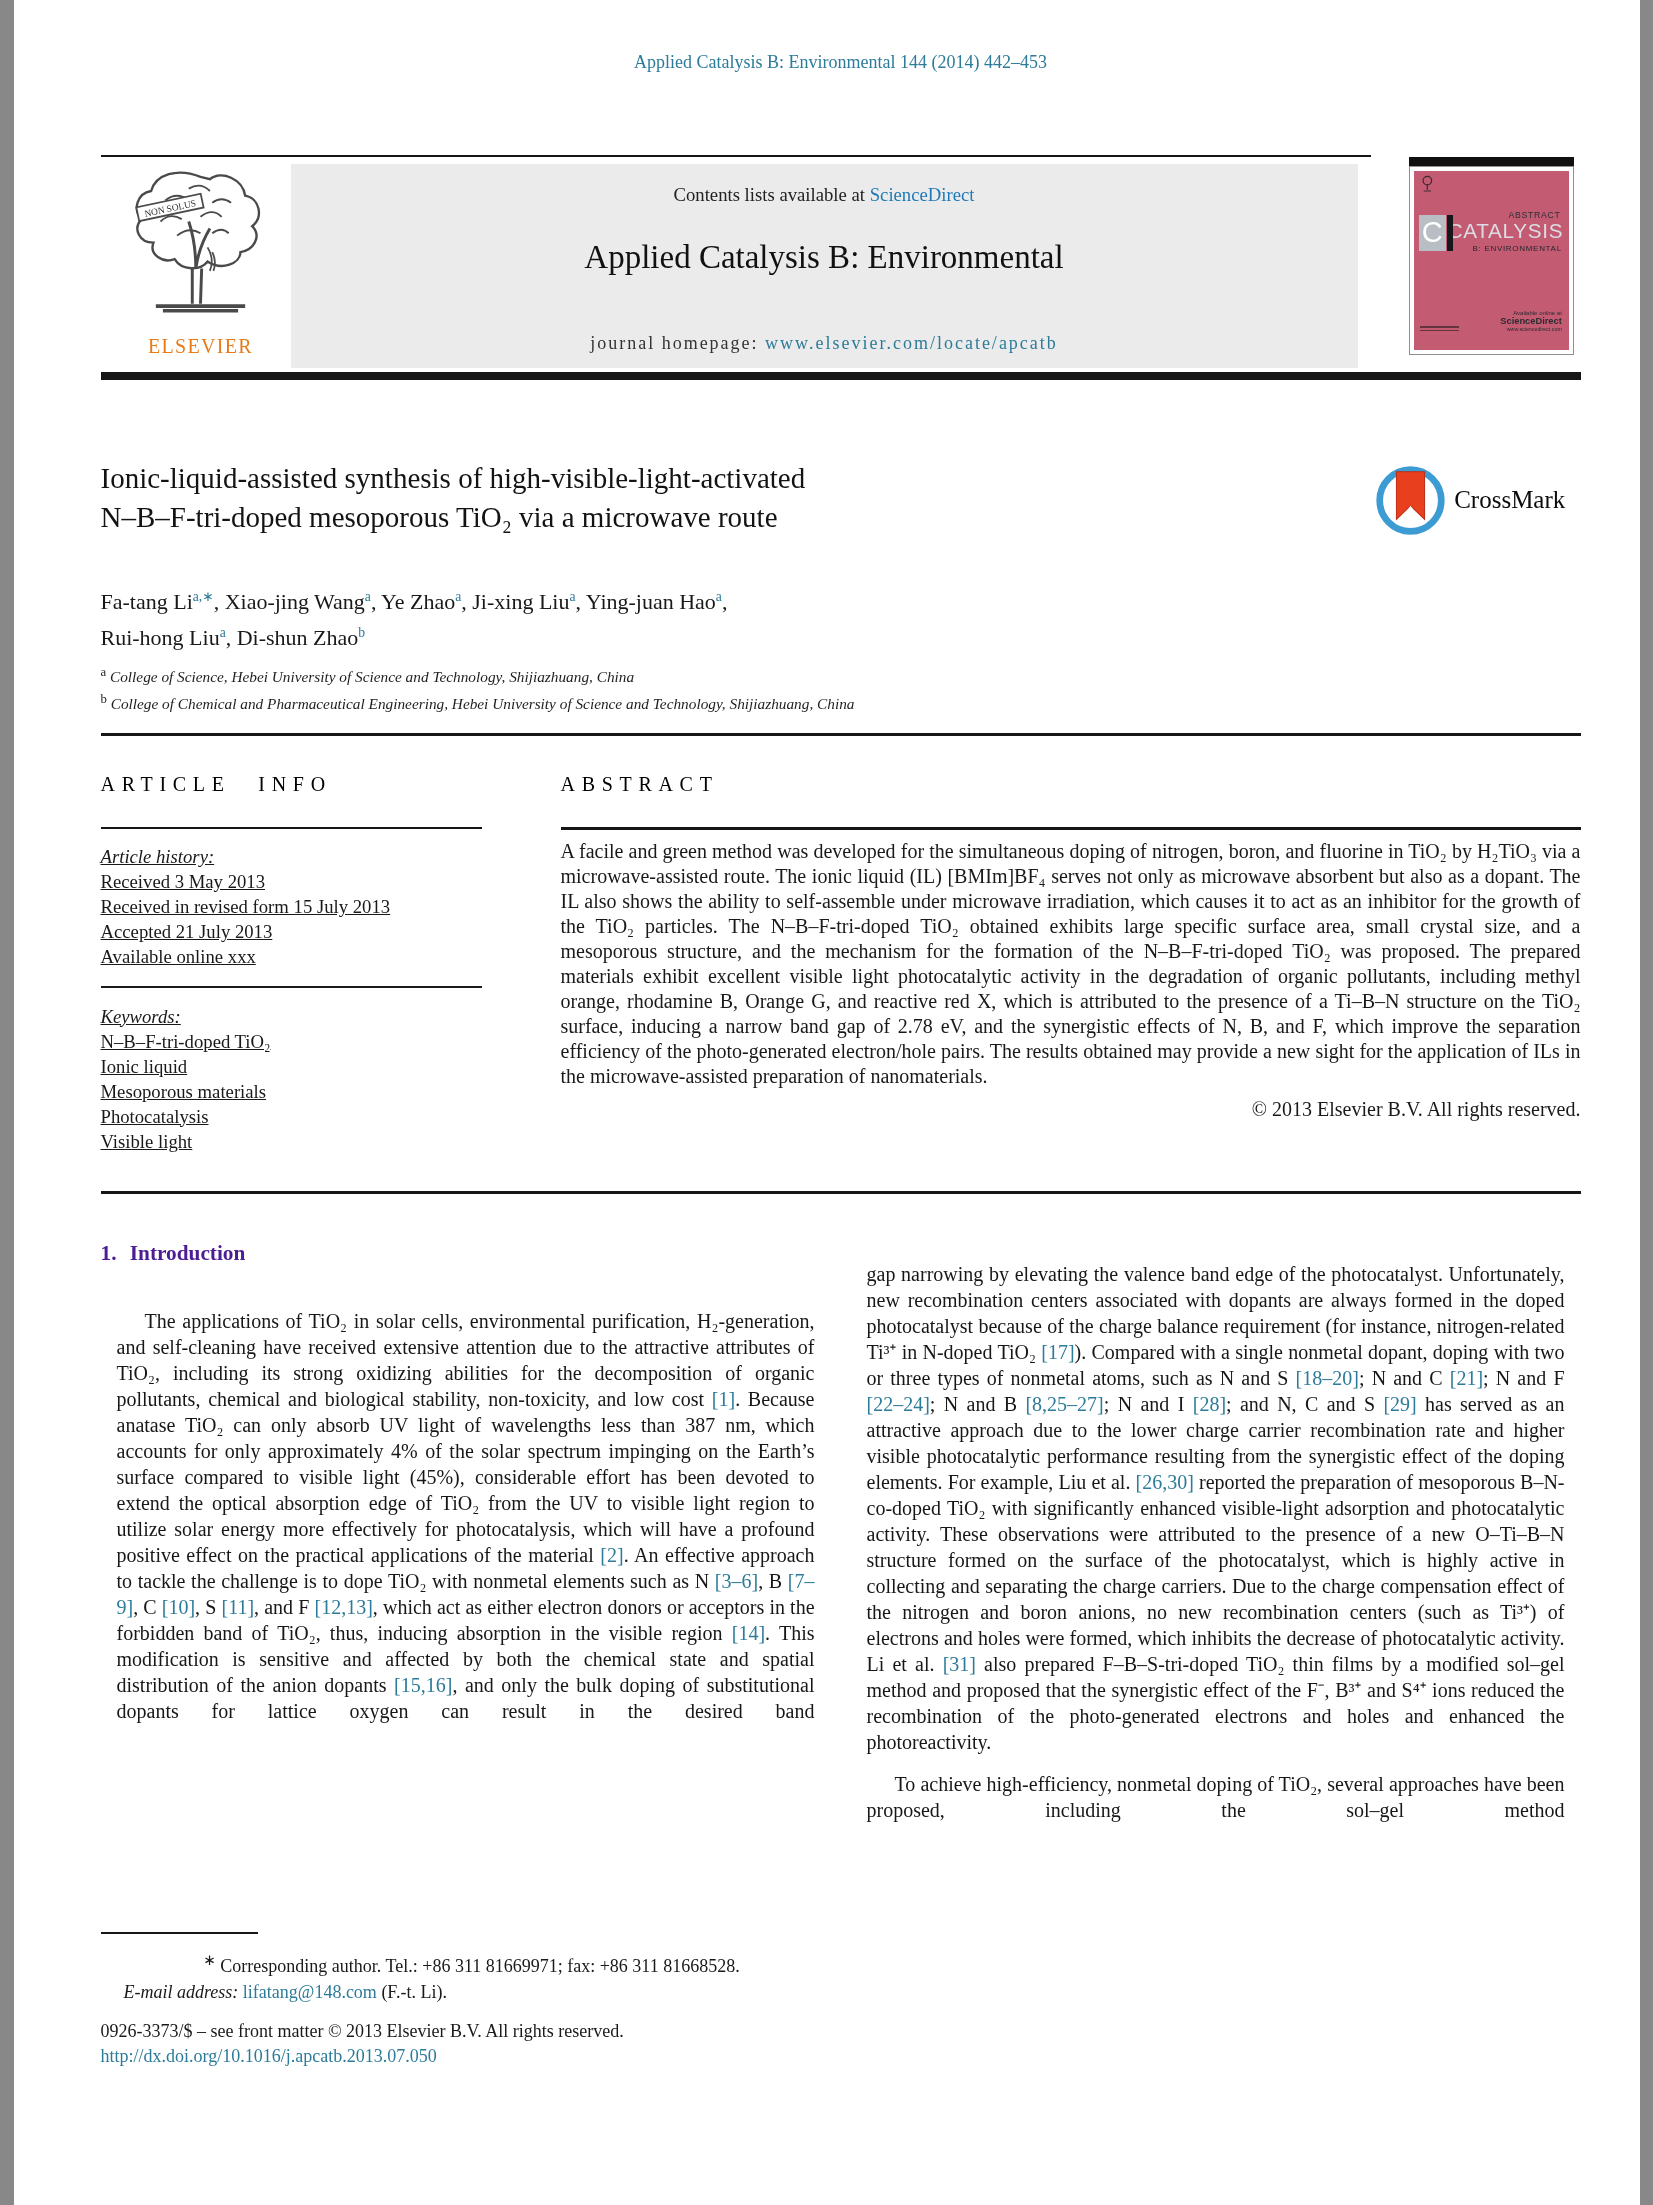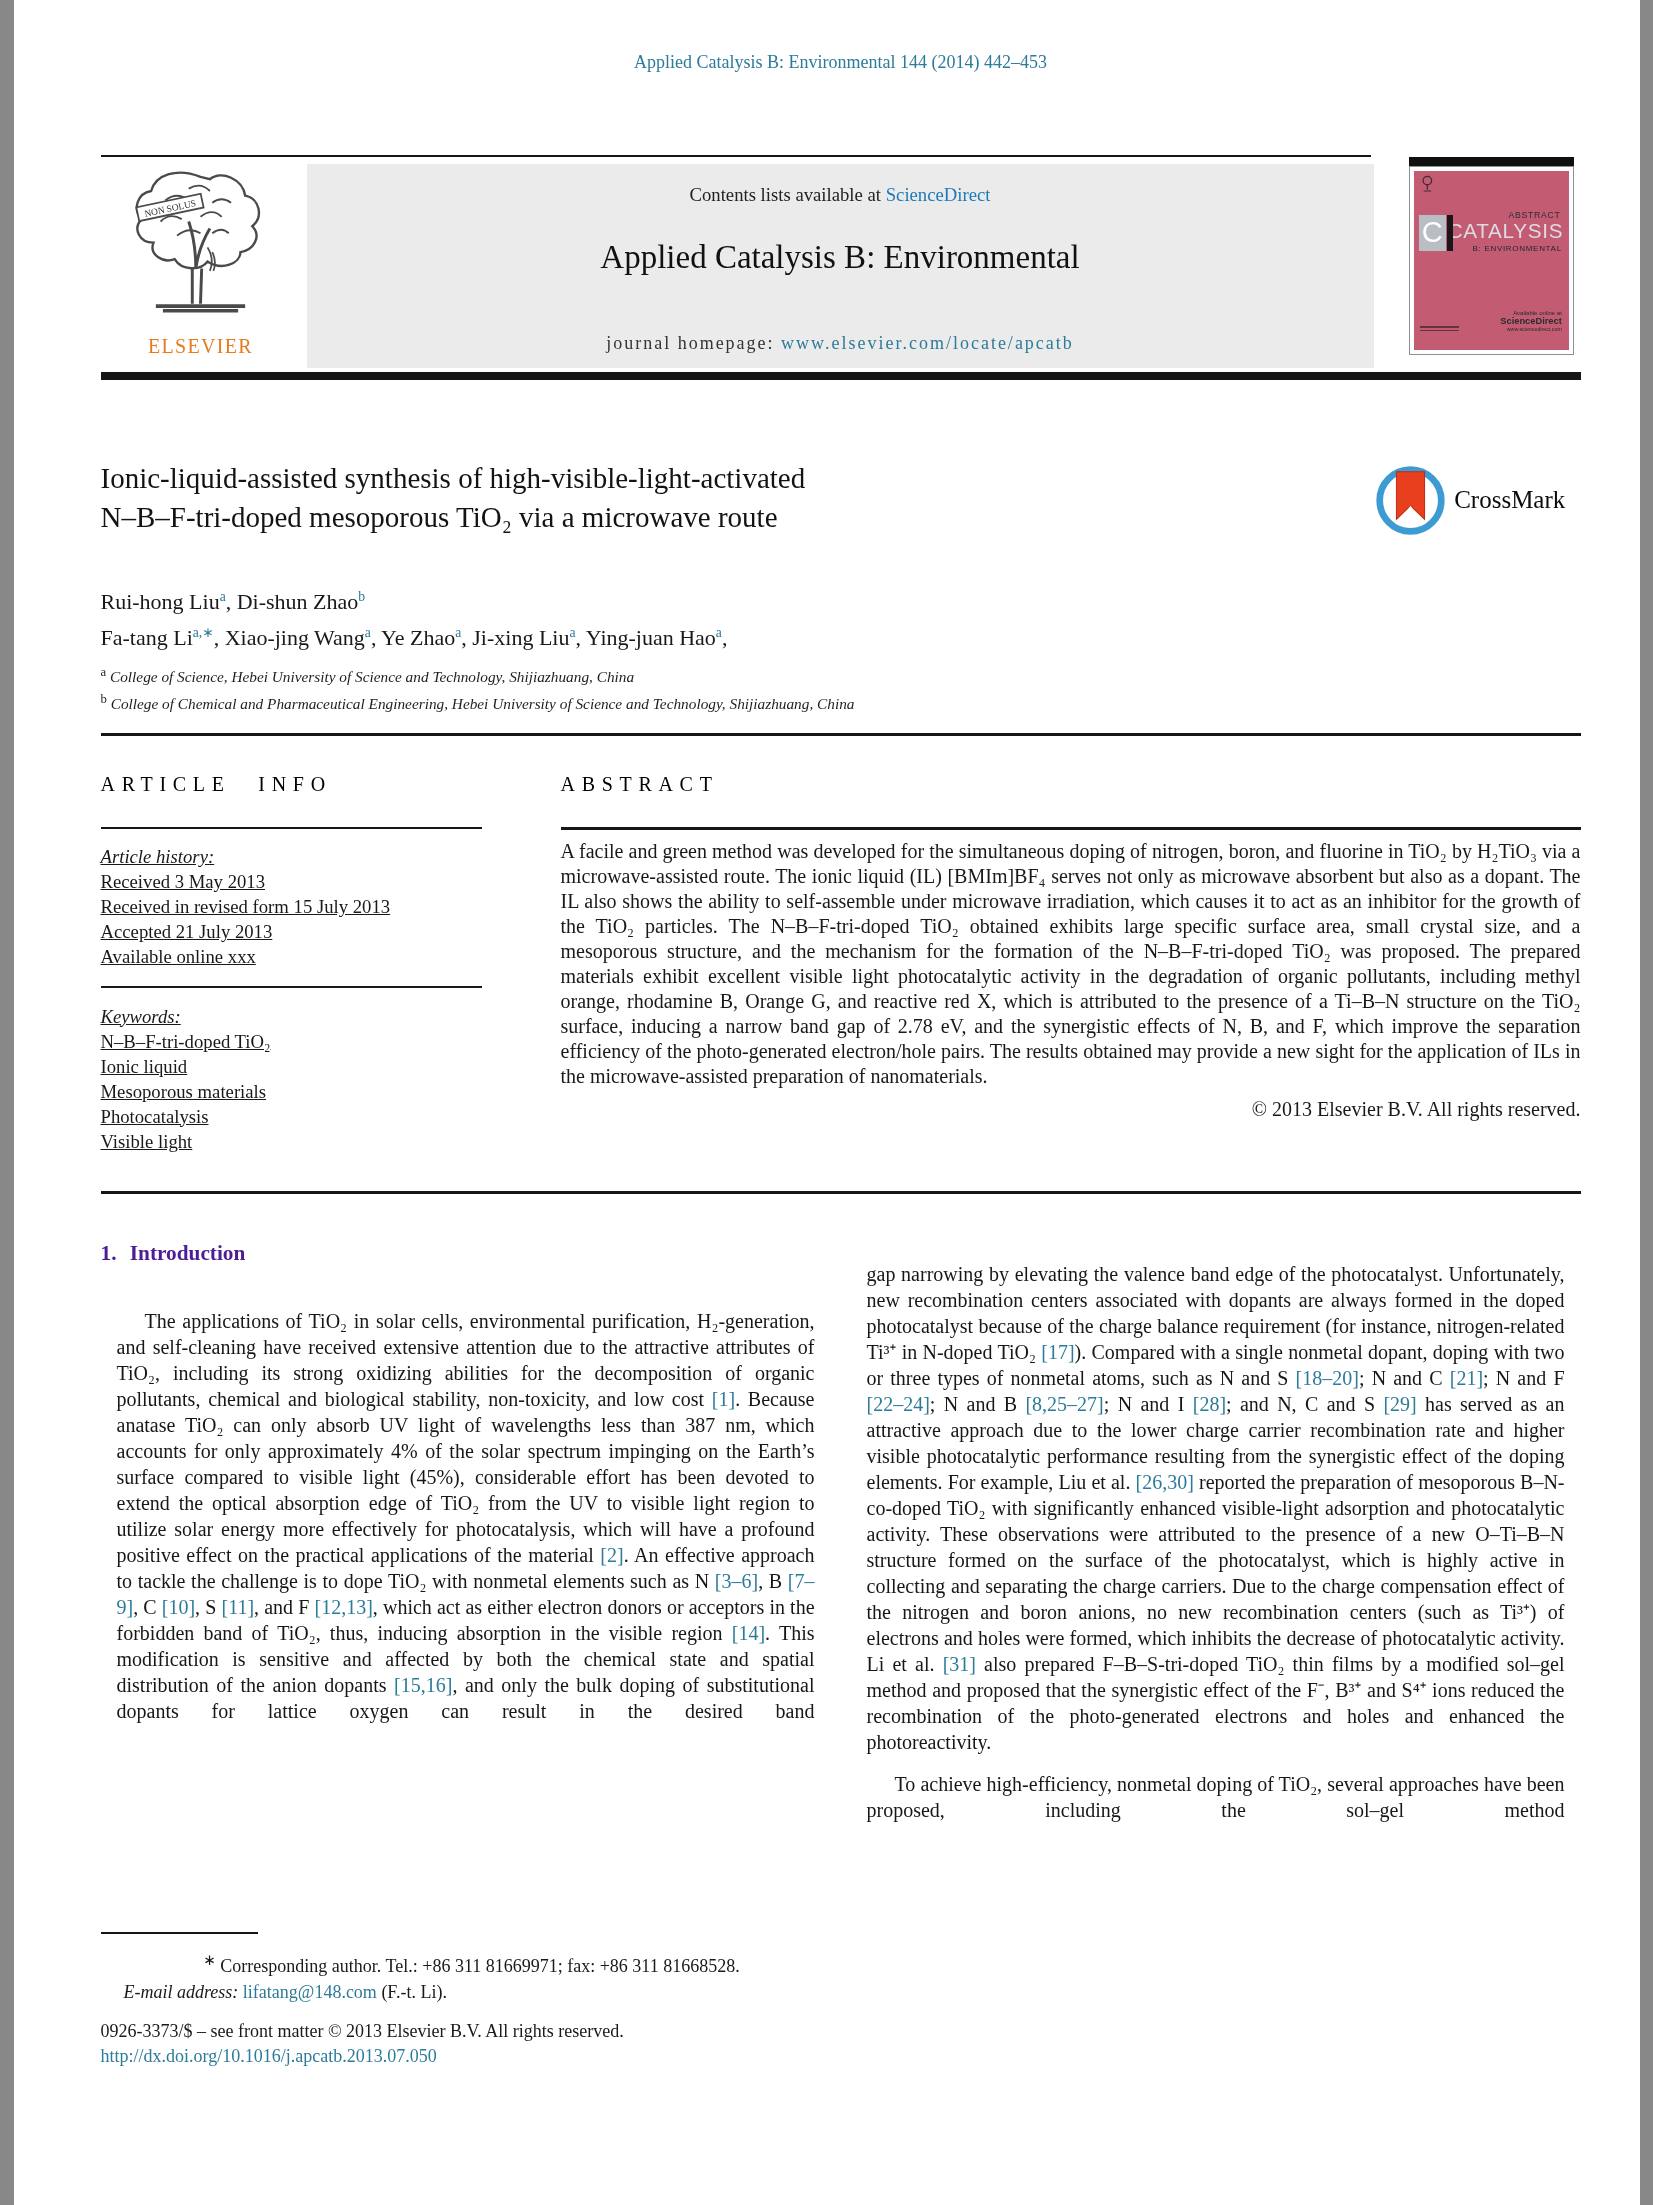--- a/index.html
+++ b/index.html
@@ -20,21 +20,21 @@
   .rule-header { left:87px; top:372px; width:1480px; height:8px; }
   .rule-mid { left:87px; top:733px; width:1480px; height:3.3px; }
   .rule-info-head { left:87px; top:827px; width:381px; height:2px; }
   .rule-abs-head { left:547px; top:827px; width:1020px; height:2.7px; }
   .rule-abs-end { left:87px; top:1191px; width:1480px; height:3.3px; }
   .rule-footnote { left:87px; top:1932px; width:157px; height:2px; }
 
   
   .elsevier-block { left:87px; top:164px; width:200px; height:205px; text-align:center; }
   .elsevier-word { font-size:20px; letter-spacing:1.3px; color:#e77b18; margin-top:14px; }
-  .masthead { left:293px; top:164px; width:1067px; height:204px; background:#ebebeb; text-align:center; }
+  .masthead { left:277px; top:164px; width:1067px; height:204px; background:#ebebeb; text-align:center; }
   .contents-line { margin-top:20px; font-size:18.7px; color:#222; }
   .sd-link { color:#1d7ab8; }
   .journal-title { margin-top:33px; font-size:33px; color:#111; }
   .homepage-line { margin-top:57px; font-size:18px; letter-spacing:2px; color:#333; }
   .homepage-link { color:#2c7b99; }
 
   
   .cover { left:1395px; top:157px; width:165px; }
   .cover-topbar { height:8.7px; background:#101010; }
   .cover-frame { border:1.3px solid #8f8f8f; background:#fff; padding:4px; height:189px; box-sizing:border-box; }
@@ -163,22 +163,22 @@
   <div class="abs crossmark">
     <svg width="75" height="75" viewBox="0 0 112 112">
       <circle cx="56" cy="56" r="46" fill="#ffffff" stroke="#3d9bd4" stroke-width="10"></circle>
       <polygon points="35,13 77,13 77,84 56,64 35,84" fill="#e8401f" stroke="#bb2c12" stroke-width="1.5"></polygon>
       <polygon points="48,84 56,72 64,84 56,96" fill="#ffffff" stroke="none" transform="translate(0,-8)"></polygon>
     </svg>
     <span class="crossmark-label">CrossMark</span>
   </div>
 
   <div class="abs authors">
+    <div>Fa-tang Li<sup>a,∗</sup>, Xiao-jing Wang<sup>a</sup>, Ye Zhao<sup>a</sup>, Ji-xing Liu<sup>a</sup>, Ying-juan Hao<sup>a</sup>,</div>
     <div>Rui-hong Liu<sup>a</sup>, Di-shun Zhao<sup>b</sup></div>
-    <div>Fa-tang Li<sup>a,∗</sup>, Xiao-jing Wang<sup>a</sup>, Ye Zhao<sup>a</sup>, Ji-xing Liu<sup>a</sup>, Ying-juan Hao<sup>a</sup>,</div>
   </div>
 
   <div class="abs affiliations">
     <div><sup>a</sup> College of Science, Hebei University of Science and Technology, Shijiazhuang, China</div>
     <div><sup>b</sup> College of Chemical and Pharmaceutical Engineering, Hebei University of Science and Technology, Shijiazhuang, China</div>
   </div>
 
   <div class="abs rule rule-mid"></div>
 
   <div class="abs block-head info-head">ARTICLE INFO</div>

